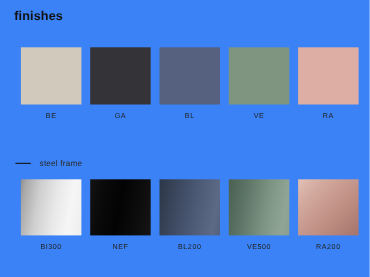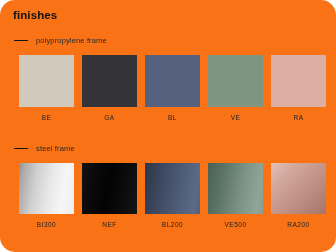--- a/index.html
+++ b/index.html
@@ -16,22 +16,21 @@
     color: #1a1a1a;
     -webkit-font-smoothing: antialiased;
   }
 
   .page {
     position: relative;
     width: 336px;
     height: 252px;
     box-sizing: border-box;
     padding: 0;
-    background: #f97316;
-    border-radius: 15px;
+    background: #3b82f6;
   }
 
   .page-title {
     position: absolute;
     left: 13px;
     top: 8px;
     font-size: 11.5px;
     font-weight: bold;
     letter-spacing: 0.1px;
     color: #111111;
@@ -102,24 +101,20 @@
   }
 </style>
 </head>
 <body style="background: rgb(255, 255, 255);">
 
 <div class="page">
 
   <div class="page-title">finishes</div>
 
   <div class="section section-pp">
-    <div class="legend">
-      <span class="legend-dash" style="border-top-color: rgb(20, 20, 20);"></span>
-      <span class="legend-label">polypropylene frame</span>
-    </div>
     <div class="swatch-row">
 
       <div class="swatch-cell">
         <div class="swatch" style="background: rgb(210, 201, 189);"></div>
         <div class="swatch-label">BE</div>
       </div>
 
       <div class="swatch-cell">
         <div class="swatch" style="background: rgb(52, 52, 56);"></div>
         <div class="swatch-label">GA</div>

